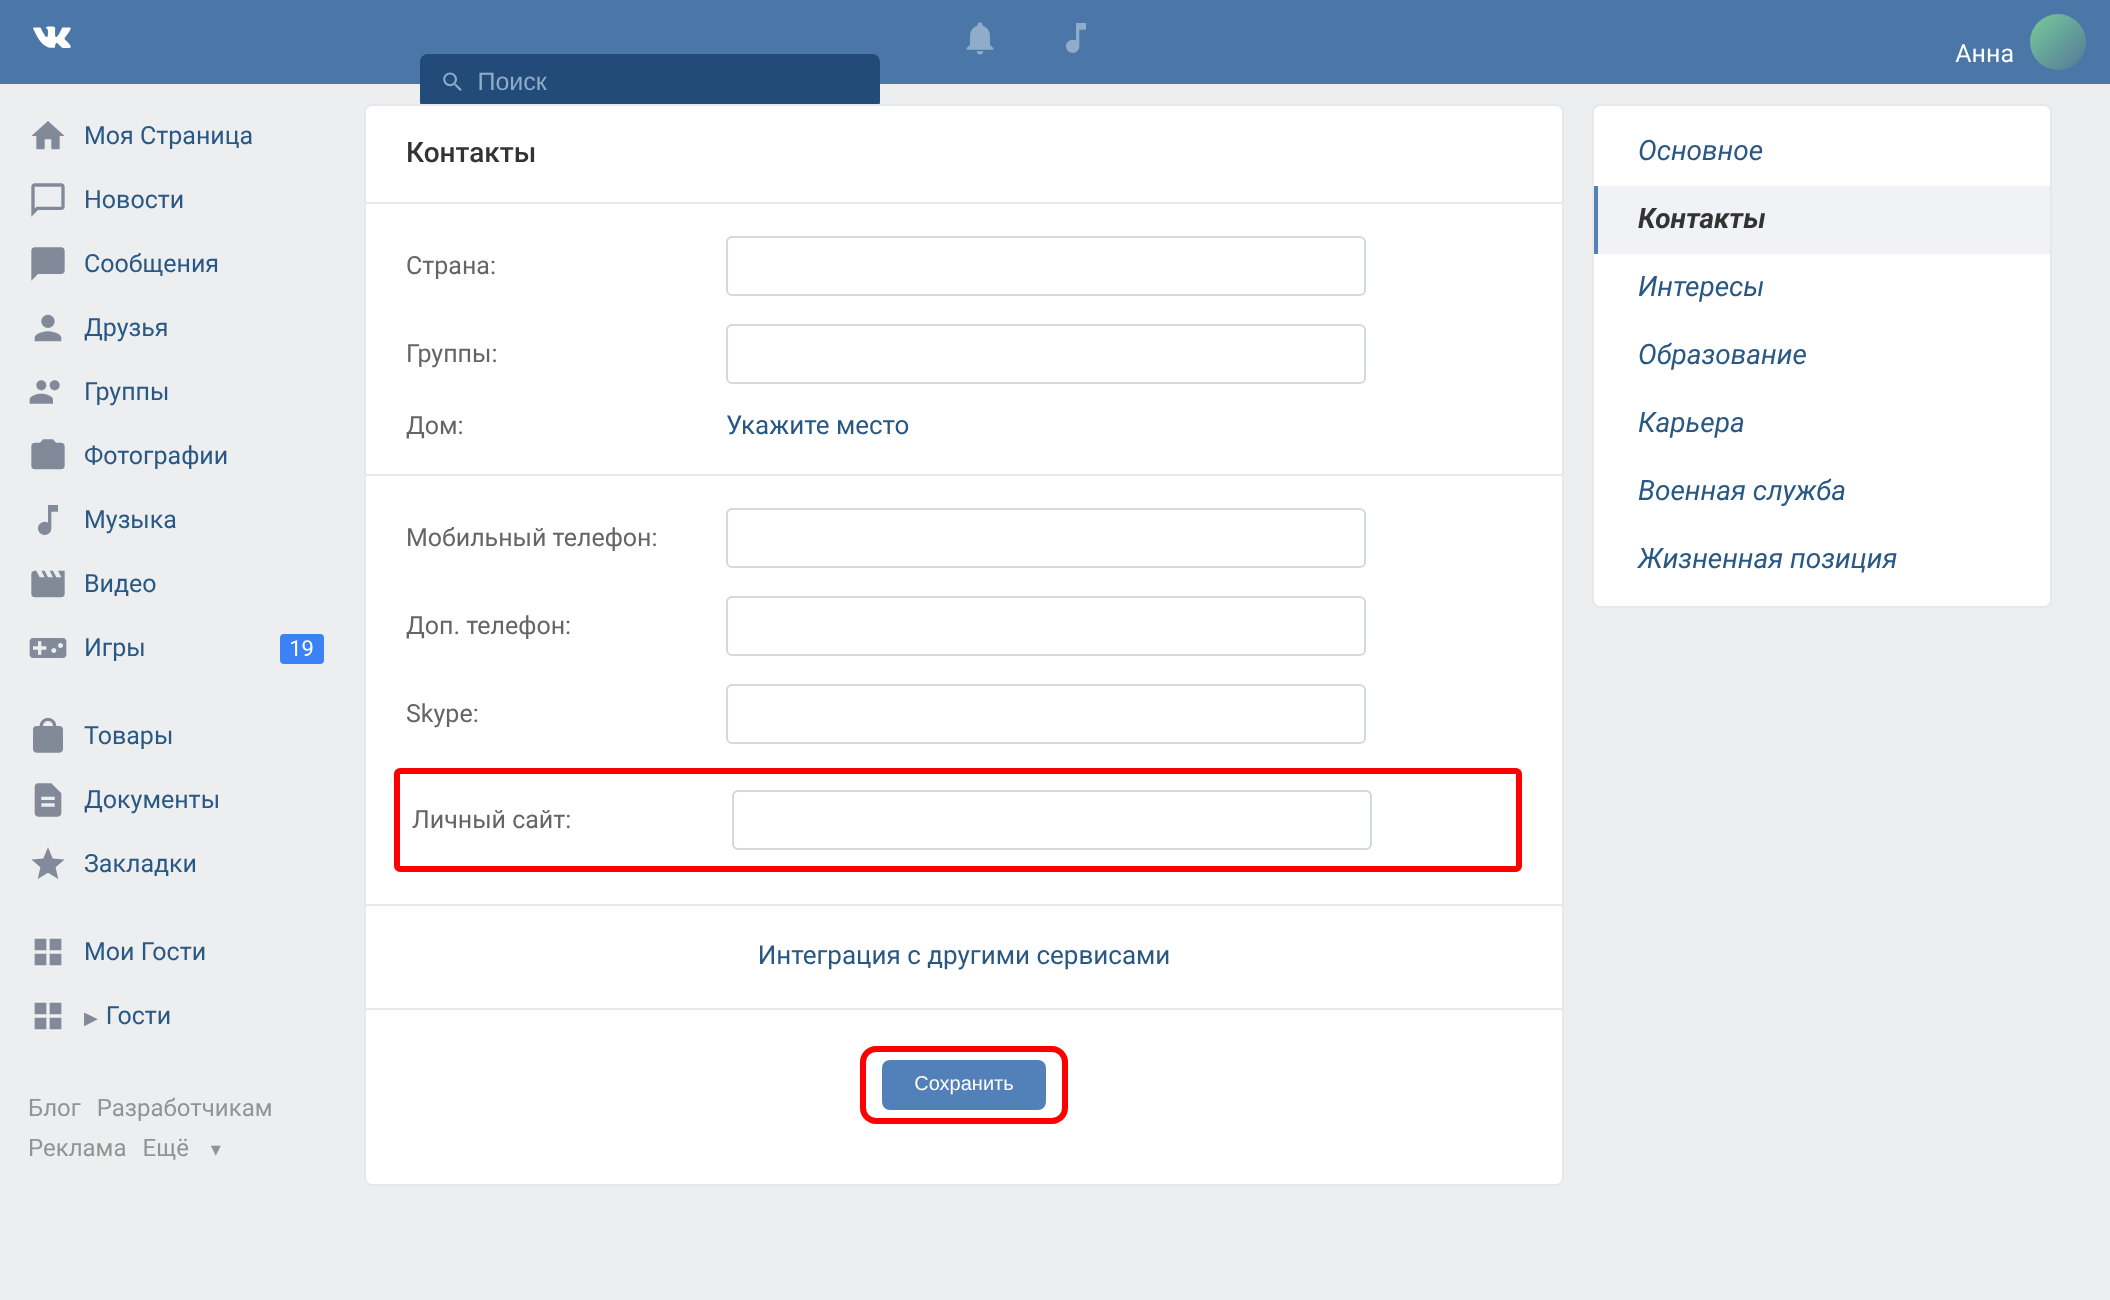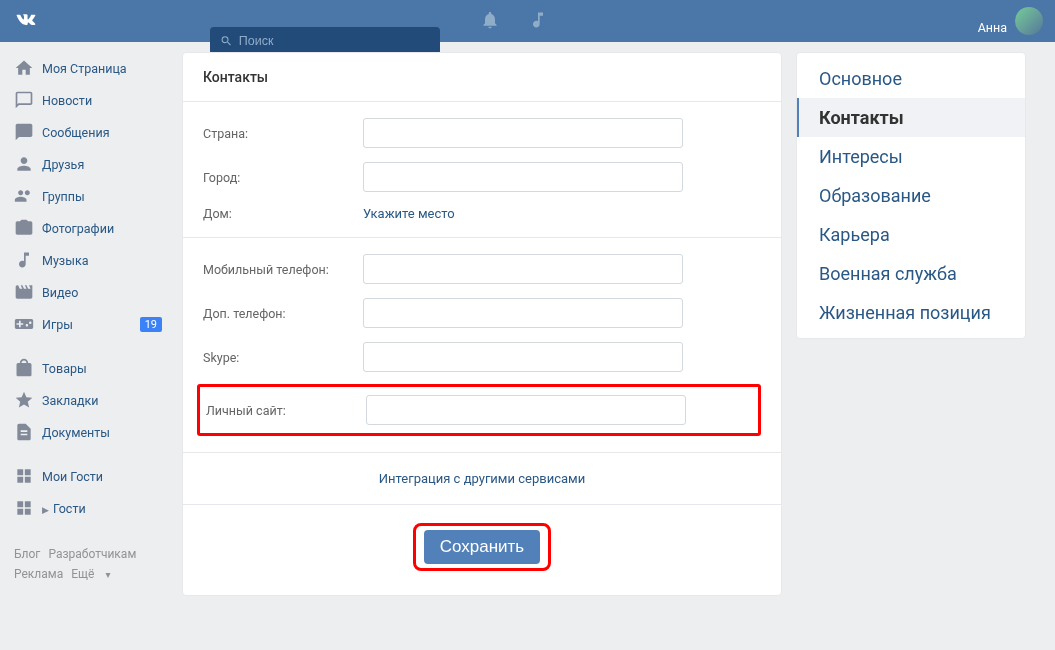--- a/index.html
+++ b/index.html
@@ -35,26 +35,26 @@
     .form-row:last-child { margin-bottom: 0; }
     .form-label { width: 160px; padding-right: 14px; color: #656565; font-size: 12.5px; }
     .form-field { flex: 1; max-width: 320px; }
     .form-input, .form-select { width: 100%; height: 30px; border: 1px solid #d3d9de; border-radius: 3px; padding: 0 9px; font-size: 13px; background: #fff; color: #333; }
     .form-select { appearance: none; background-image: none; }
     .form-link { color: #2a5885; font-size: 13px; }
     .highlight-row { border: 3px solid #ff0000; border-radius: 3px; padding: 8px 6px; margin: -2px 0px 0 -6px; }
     .integration-link { text-align: center; padding: 18px 0; }
     .integration-link a { color: #2a5885; font-size: 13px; text-decoration: none; }
     .save-wrap { text-align: center; padding: 18px 0 24px; border-top: 1px solid #e7e8ec; }
-    .save-btn { background: #5181b8; color: #fff; border: none; border-radius: 4px; padding: 7px 16px; font-size: 17px; cursor: pointer; }
+    .save-btn { background: #5181b8; color: #fff; border: none; border-radius: 4px; padding: 7px 16px; font-size: 10px; cursor: pointer; }
     .save-btn-wrap { display: inline-block; border: 3px solid #ff0000; border-radius: 8px; padding: 4px 8px; }
     
     .right-nav { width: 230px; flex-shrink: 0; }
     .right-box { background: #fff; border: 1px solid #e7e8ec; border-radius: 4px; padding: 6px 0; }
-    .right-box a { display: block; padding: 9px 20px; color: #2a5885; text-decoration: none; font-size: 18px; border-left: 2px solid transparent; }
+    .right-box a { display: block; padding: 9px 20px; color: #2a5885; text-decoration: none; font-size: 14px; border-left: 2px solid transparent; font-style: italic; }
     .right-box a.active { border-left-color: #5181b8; font-weight: 700; color: #333; background: #f0f2f5; }
     .left-nav .with-play::before { content: "▶"; font-size: 9px; margin-right: 4px; color: #828a99; }
   </style>
 </head>
 <body>
 
 <div class="topbar">
   <div class="logo">
     <svg viewBox="0 0 24 24">
         <path d="M12.785 16.241s.288-.32.436-.19c.136-.147.131-.423.131-.423s-.019-1.29.58-1.48c.59-.187 1.35 1.247 2.154 1.798.608.417 1.07.326 1.07.326l2.152-.03s1.125-.07.592-.954c-.044-.072-.311-.656-1.602-1.855-1.352-1.255-1.17-1.052.458-3.222.991-1.322 1.388-2.128 1.264-2.474-.118-.329-.847-.242-.847-.242l-2.423.015s-.18-.025-.313.055c-.13.078-.214.26-.214.26s-.384 1.022-.895 1.89c-1.08 1.834-1.511 1.93-1.688 1.817-.41-.265-.308-1.066-.308-1.635 0-1.777.27-2.518-.525-2.71-.264-.064-.458-.106-1.132-.113-.865-.009-1.597.003-2.012.206-.276.135-.489.436-.359.453.16.022.524.098.716.361.249.339.24 1.101.24 1.101s.143 2.093-.334 2.353c-.327.178-.776-.186-1.738-1.85-.493-.853-.865-1.796-.865-1.796s-.072-.176-.2-.27c-.155-.114-.372-.15-.372-.15l-2.302.015s-.346.01-.473.16c-.113.134-.009.41-.009.41s1.803 4.217 3.845 6.341c1.872 1.949 3.998 1.82 3.998 1.82h.964z"></path>
@@ -140,29 +140,29 @@
       </a>
     <div class="sep"></div>
     <a>
         <svg class="ico" viewBox="0 0 24 24">
           <path d="M19 6h-2c0-2.76-2.24-5-5-5S7 3.24 7 6H5c-1.1 0-2 .9-2 2v12c0 1.1.9 2 2 2h14c1.1 0 2-.9 2-2V8c0-1.1-.9-2-2-2zm-7-3c1.66 0 3 1.34 3 3H9c0-1.66 1.34-3 3-3z"></path>
         </svg>
         <span>Товары</span>
       </a>
     <a>
         <svg class="ico" viewBox="0 0 24 24">
+          <path d="M14 2H6c-1.1 0-2 .9-2 2v16c0 1.1.9 2 2 2h12c1.1 0 2-.9 2-2V8l-6-6zm2 14H8v-2h8v2zm0-4H8v-2h8v2z"></path>
+        </svg>
+        <span>Документы</span>
+      </a>
+    <a>
+        <svg class="ico" viewBox="0 0 24 24">
           <path d="M12 17.27L18.18 21l-1.64-7.03L22 9.24l-7.19-.61L12 2 9.19 8.63 2 9.24l5.46 4.73L5.82 21z"></path>
         </svg>
         <span>Закладки</span>
-      </a>
-    <a>
-        <svg class="ico" viewBox="0 0 24 24">
-          <path d="M14 2H6c-1.1 0-2 .9-2 2v16c0 1.1.9 2 2 2h12c1.1 0 2-.9 2-2V8l-6-6zm2 14H8v-2h8v2zm0-4H8v-2h8v2z"></path>
-        </svg>
-        <span>Документы</span>
       </a>
     <div class="sep"></div>
     <a>
         <svg class="ico" viewBox="0 0 24 24">
           <path d="M4 4h7v7H4zm9 0h7v7h-7zm-9 9h7v7H4zm9 0h7v7h-7z"></path>
         </svg>
         <span>Мои Гости</span>
       </a>
     <a>
         <svg class="ico" viewBox="0 0 24 24">
@@ -179,21 +179,21 @@
 
   <div class="main">
     <div class="main-header">Контакты</div>
 
     <div class="form-section">
       <div class="form-row">
         <div class="form-label">Страна:</div>
         <div class="form-field"><select class="form-select"><option></option></select></div>
       </div>
       <div class="form-row">
-        <div class="form-label">Город:</div>
+        <div class="form-label">Группы:</div>
         <div class="form-field"><select class="form-select"><option></option></select></div>
       </div>
       <div class="form-row">
         <div class="form-label">Дом:</div>
         <div class="form-field"><a class="form-link">Укажите место</a></div>
       </div>
     </div>
 
     <div class="form-section">
       <div class="form-row">

